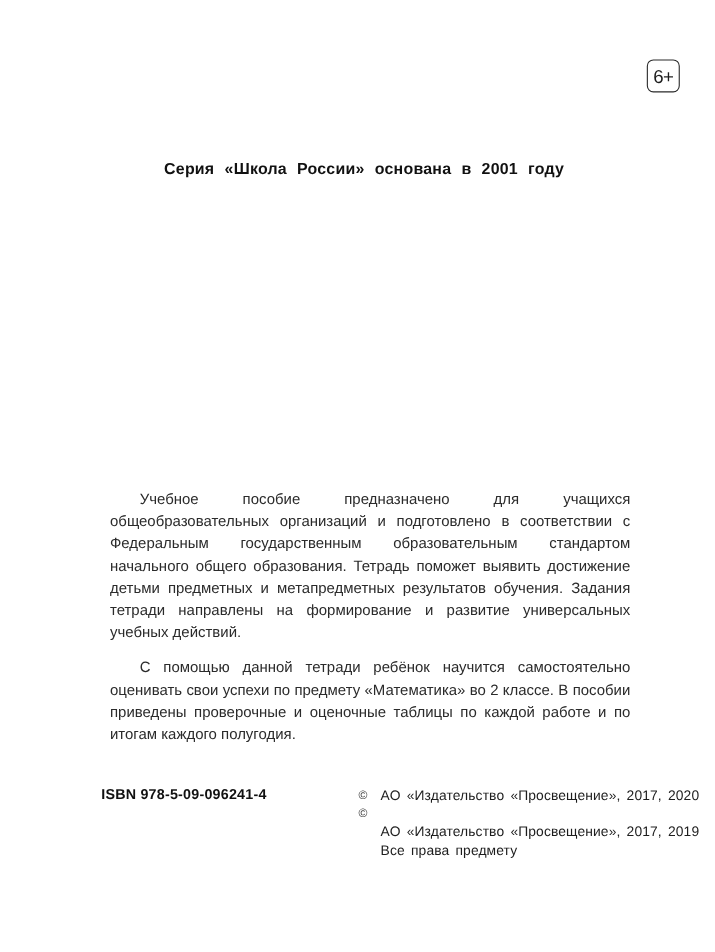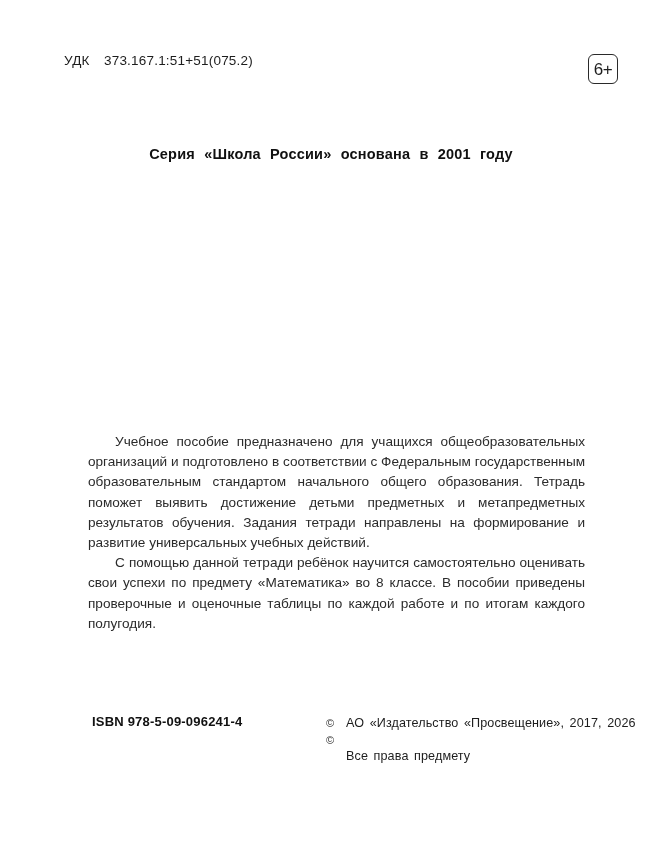--- a/index.html
+++ b/index.html
@@ -80,21 +80,21 @@
     left: 88px;
     top: 432px;
     width: 497px;
     font-size: 13.6px;
     line-height: 20.2px;
     color: #2b2b2b;
     text-align: justify;
     text-justify: inter-word;
   }
   .annotation p {
-    margin: 0;
+    margin: 12px;
     text-indent: 27px;
   }
   .annotation p + p {
     margin-top: 0px;
   }
   .annotation p.first-line-wide {
     word-spacing: 0px;
   }
 
   
@@ -136,43 +136,44 @@
     word-spacing: 2px;
     letter-spacing: 0.1px;
   }
 </style>
 </head>
 <body>
 
 <div class="page">
 
   <div class="class-block">
-    <span class="class-row">
-      <span class="class-label">УДК</span><span class="class-value">373.167.1:51+51(075.2)</span>
-    </span>
   </div>
 
   <div class="age-badge">6+</div>
 
   <div class="series-line">Серия «Школа России» основана в 2001 году</div>
 
   <div class="annotation">
     <p class="first-line-wide">Учебное пособие предназначено для учащихся общеобразовательных организаций и подготовлено в соответствии с Федеральным государственным образовательным стандартом начального общего образования. Тетрадь поможет выявить достижение детьми предметных и метапредметных результатов обучения. Задания тетради направлены на формирование и развитие универсальных учебных действий.</p>
-    <p>С помощью данной тетради ребёнок научится самостоятельно оценивать свои успехи по предмету «Математика» во 8 классе. В пособии приведены проверочные и оценочные таблицы по каждой работе и по итогам каждого полугодия.</p>
+    <p>С помощью данной тетради ребёнок научится самостоятельно оценивать свои успехи по предмету «Математика» во 2 классе. В пособии приведены проверочные и оценочные таблицы по каждой работе и по итогам каждого полугодия.</p>
   </div>
 
   <div class="isbn">ISBN  978-5-09-096241-4</div>
 
   <div class="copyright">
     <div class="copy-row">
       <span class="copy-mark">©</span>
-      <span class="copy-text">АО «Издательство «Просвещение», 2017, 2026</span>
+      <span class="copy-text">АО «Издательство «Просвещение», 2017, 2020</span>
     </div>
     <div class="copy-row">
       <span class="copy-mark">©</span>
+    </div>
+    <div class="copy-row">
+      <span class="copy-mark"></span>
+      <span class="copy-text">АО «Издательство «Просвещение», 2017, 2019</span>
     </div>
     <div class="copy-row">
       <span class="copy-mark"></span>
       <span class="copy-text">Все права предмету</span>
     </div>
   </div>
 
 </div>
 
 </body></html>

